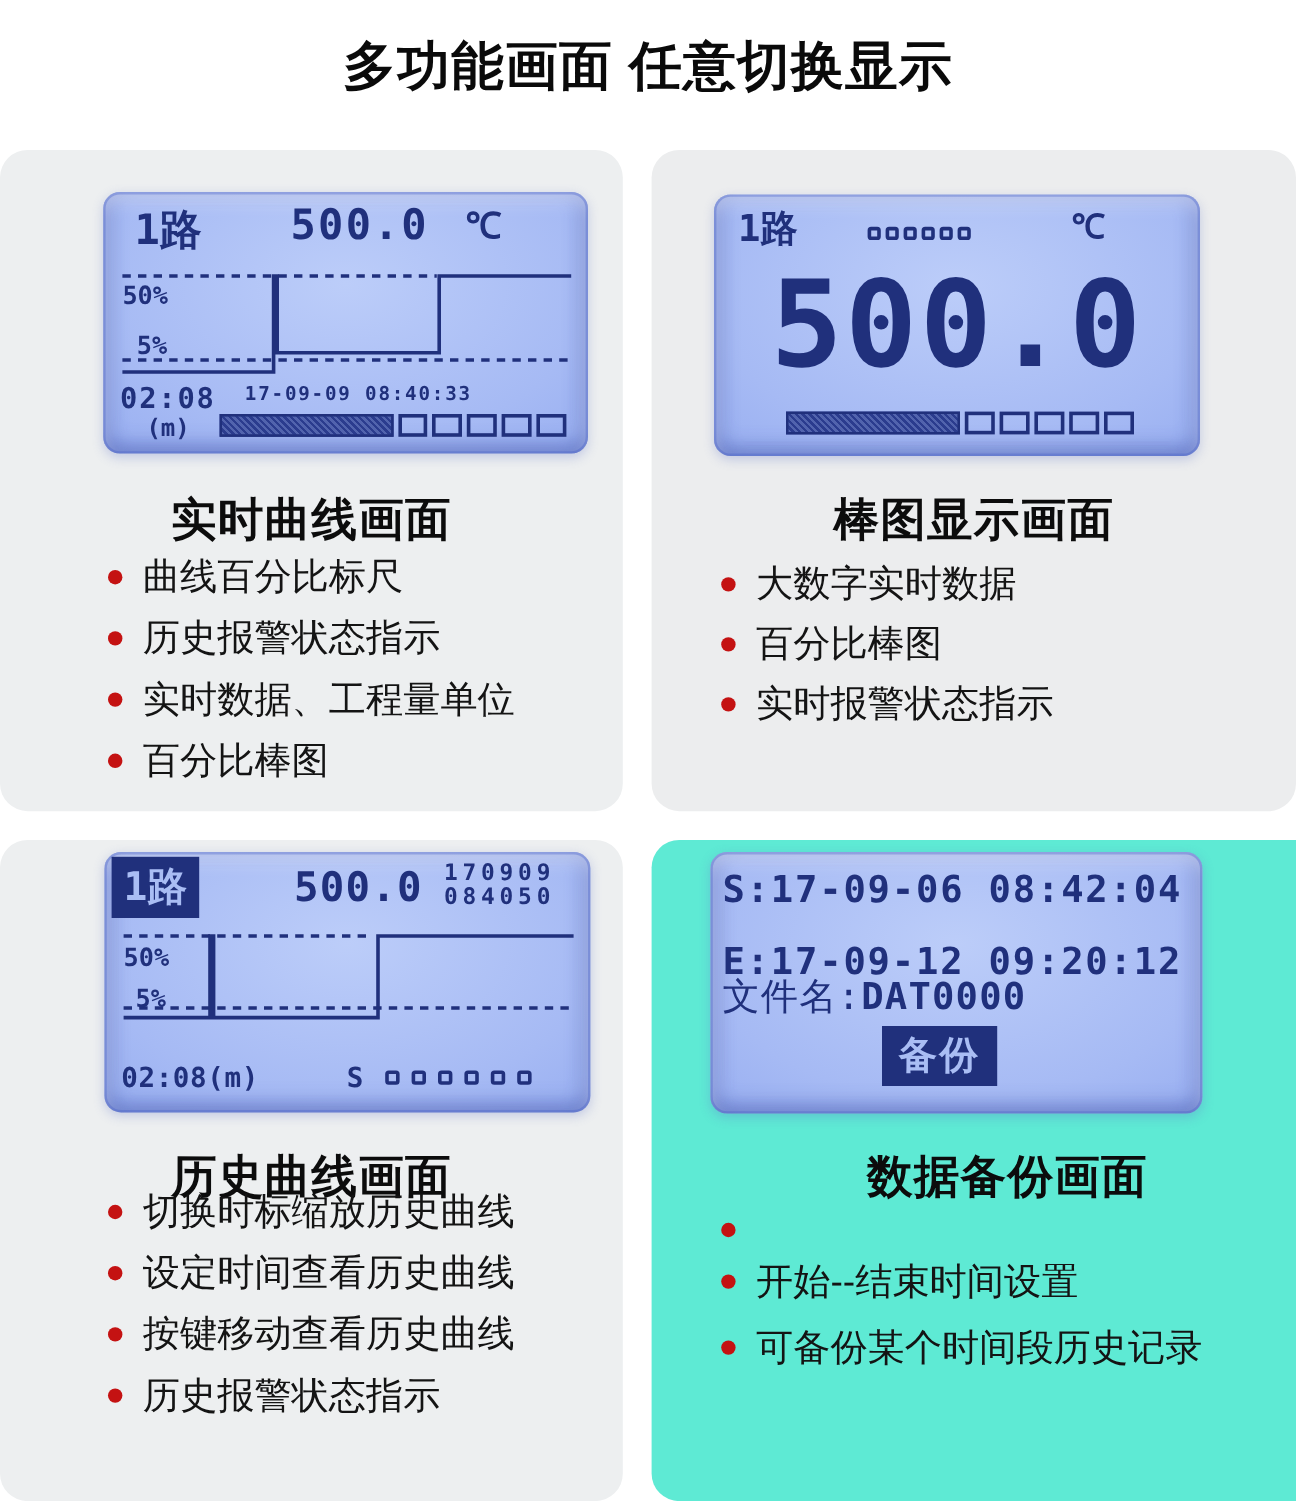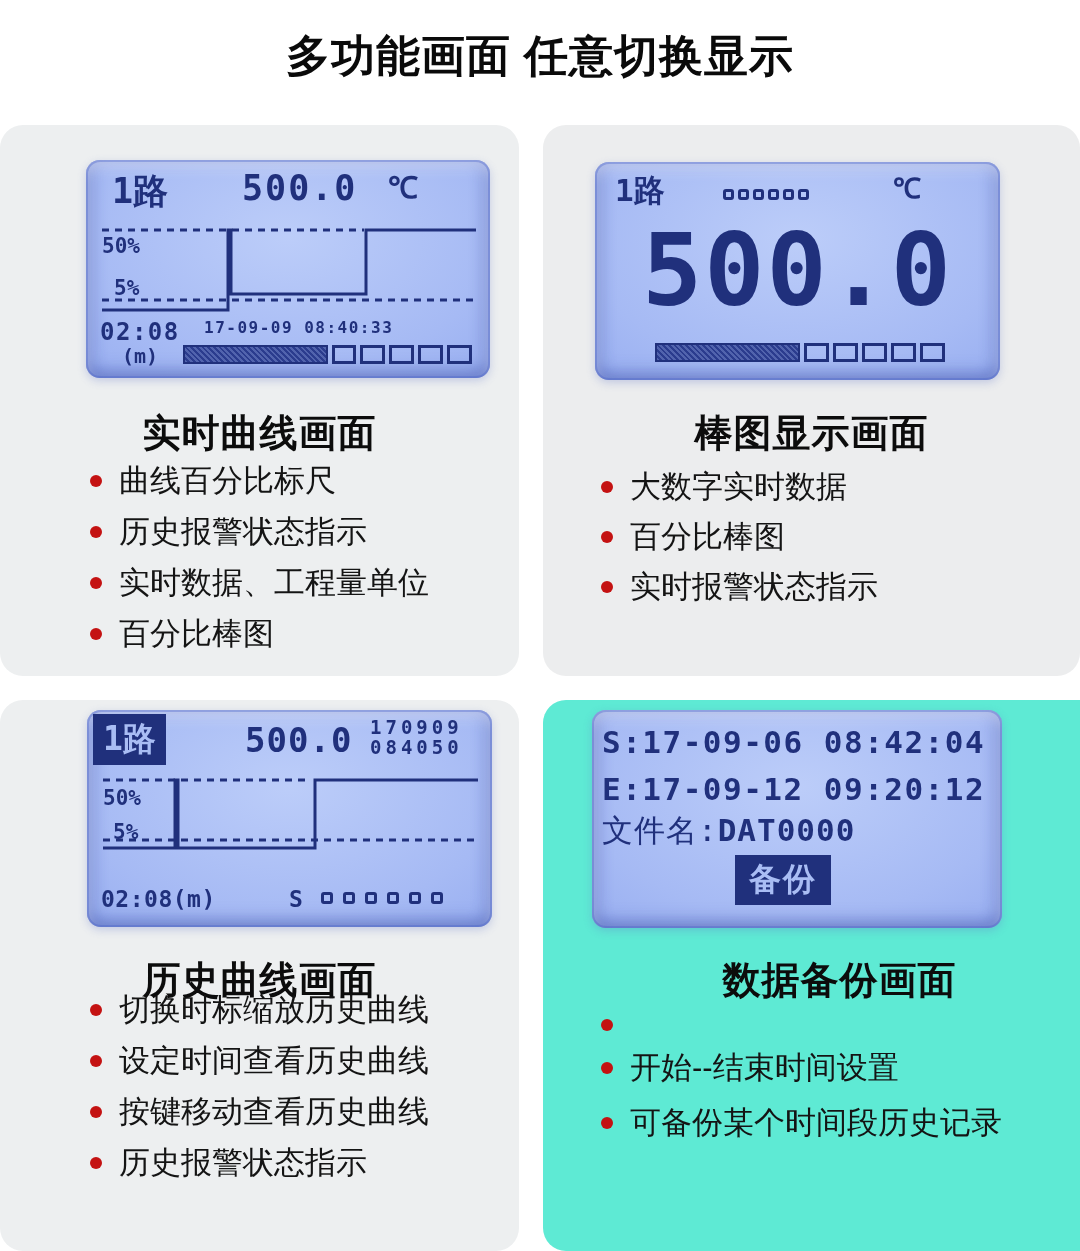--- a/index.html
+++ b/index.html
@@ -200,21 +200,21 @@
       <li>
           <span class="dot"></span>
           <span>历史报警状态指示</span>
         </li>
     </ul>
   </div>
 
   <div class="panel" id="p4">
     <div class="lcd" id="lcd4">
       <span class="px" style="left:10px;top:14px;font-size:31px;letter-spacing:1.5px;">S:17-09-06 08:42:04</span>
-      <span class="px" style="left:10px;top:61px;font-size:31px;letter-spacing:1.5px;">E:17-09-12 09:20:12</span>
+      <span class="px" style="left:10px;top:74px;font-size:31px;letter-spacing:1.5px;">E:17-09-12 09:20:12</span>
       <span class="px" style="left:10px;top:100px;font-size:31px;letter-spacing:1px;"><span style="font-weight:500;">文件名:</span><span>DAT0000</span></span>
       <span class="px inv" style="left:143px;top:145px;font-size:32px;padding:3px 14px;letter-spacing:2px;">备份</span>
     </div>
 
     <div class="sec-h">数据备份画面</div>
     <ul class="bullets">
       <li>
           <span class="dot"></span>
         </li>
       <li>

